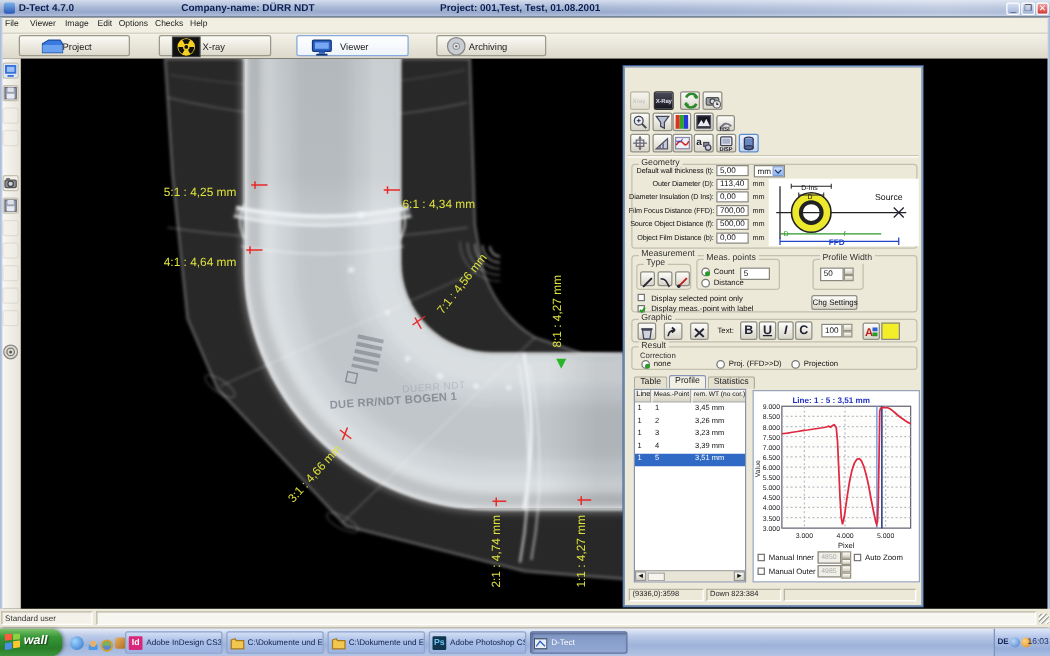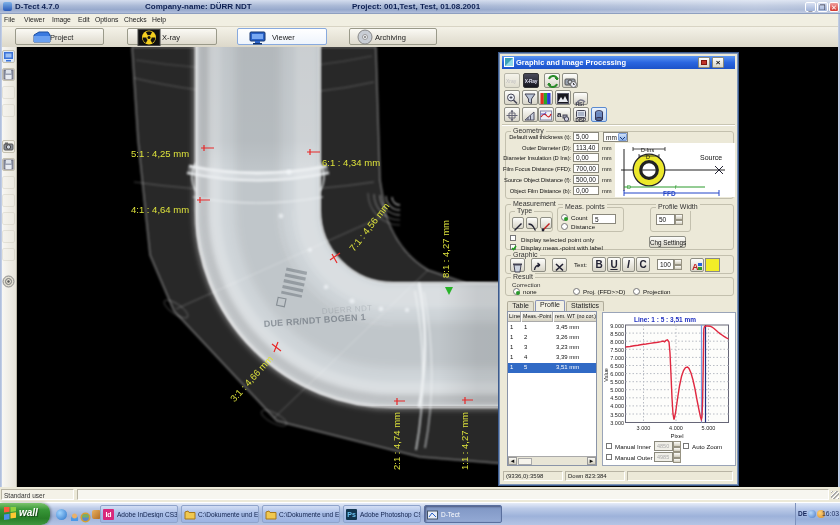--- a/index.html
+++ b/index.html
@@ -266,31 +266,20 @@
           <path d="M330,260 l10,-7 M332,254 l5,9"></path>
           <path d="M272,344 l9,7 M278,342 l-4,10"></path>
           <path d="M394,401 h11 M397,398 v7"></path>
           <path d="M462,400 h11 M465,397 v7"></path>
         </g>
         <path d="M445,287 L453,287 L449,295 Z" fill="#28b428"></path>
       </g>
     </svg>
   </div>
   <div id="dlg" class="abs">
-    <div id="dlgtitle">
-      <svg width="10" height="10" style="position:absolute;left:2px;top:1px;">
-          <rect x="0.5" y="0.5" width="9" height="9" fill="#3aa0b8" stroke="#fff"></rect>
-          <path d="M1,9 L9,1 L9,9 Z" fill="#8fd8e8"></path>
-        </svg>
-      <span class="t">Graphic and Image Processing</span>
-      <div style="position:absolute;right:25px;top:1px;width:12px;height:11px;background:linear-gradient(#fdfdfd,#d8d5c8);border:1px solid #8a8a7a;border-radius:1px;">
-        <div style="position:absolute;left:2px;top:2px;width:6px;height:5px;background:#c03428;border:1px solid #801810;"></div>
-      </div>
-      <div style="position:absolute;right:11px;top:1px;width:12px;height:11px;background:linear-gradient(#fdfdfd,#d8d5c8);border:1px solid #8a8a7a;border-radius:1px;font-size:8px;line-height:10px;text-align:center;color:#111;font-weight:bold;">×</div>
-    </div>
 
     <div id="dtb">
       <div class="ibtn" style="left:4px;top:19px;width:16px;height:15px;opacity:0.55;">
           <span style="position:absolute;left:1px;top:4px;font-size:5px;color:#99a;">Xray</span>
         </div>
       <div class="ibtn" style="left:23px;top:19px;width:16px;height:15px;background:linear-gradient(#4a4a5a,#16161e);border-color:#333;">
           <span style="position:absolute;left:0;top:5px;width:100%;text-align:center;font-size:4.8px;color:#dde;font-weight:bold;letter-spacing:-0.2px;">X-Ray</span>
         </div>
       <div class="ibtn" style="left:44px;top:19px;width:16px;height:15px;"><svg width="14" height="13" style="margin:0 0 0 1px;">
             <path d="M3,4 A4.5,4.5 0 0 1 11,3 l-2,-0 m2,0 l0,2" stroke="#2a8a2a" stroke-width="2" fill="none"></path>

